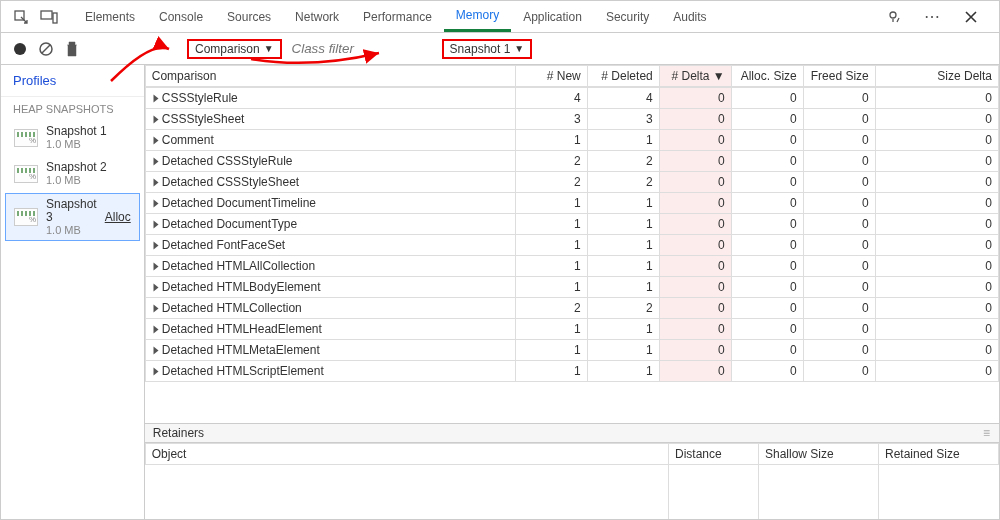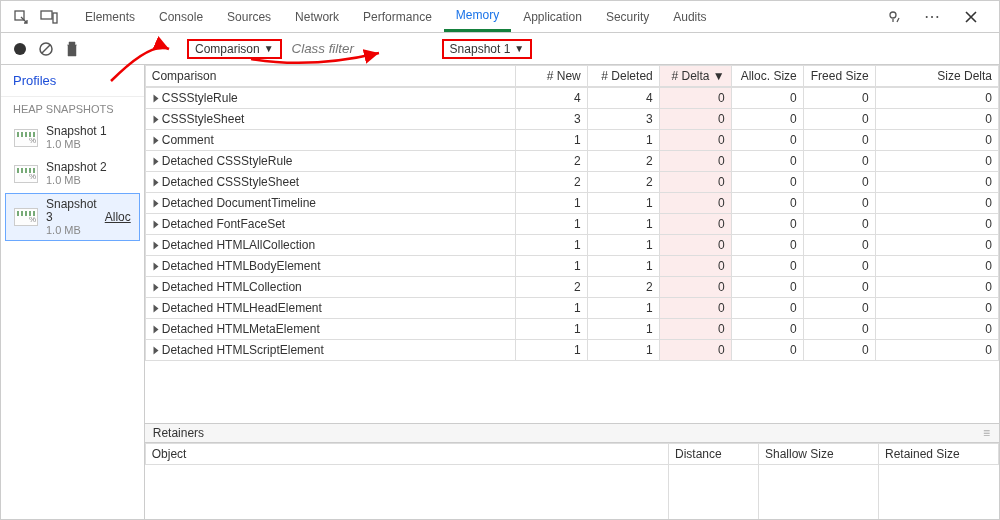--- a/index.html
+++ b/index.html
@@ -243,20 +243,29 @@
                 <td><span class="tri"></span>Detached CSSStyleSheet</td>
     <td class="num">2</td>
     <td class="num">2</td>
     <td class="num delta-col">0</td>
     <td class="num">0</td>
     <td class="num">0</td>
     <td class="num">0</td>
               </tr>
               <tr>
                 <td><span class="tri"></span>Detached DocumentTimeline</td>
+    <td class="num">1</td>
+    <td class="num">1</td>
+    <td class="num delta-col">0</td>
+    <td class="num">0</td>
+    <td class="num">0</td>
+    <td class="num">0</td>
+              </tr>
+              <tr>
+                <td><span class="tri"></span>Detached DocumentType</td>
     <td class="num">1</td>
     <td class="num">1</td>
     <td class="num delta-col">0</td>
     <td class="num">0</td>
     <td class="num">0</td>
     <td class="num">0</td>
               </tr>
               <tr>
                 <td><span class="tri"></span>Detached FontFaceSet</td>
     <td class="num">1</td>

